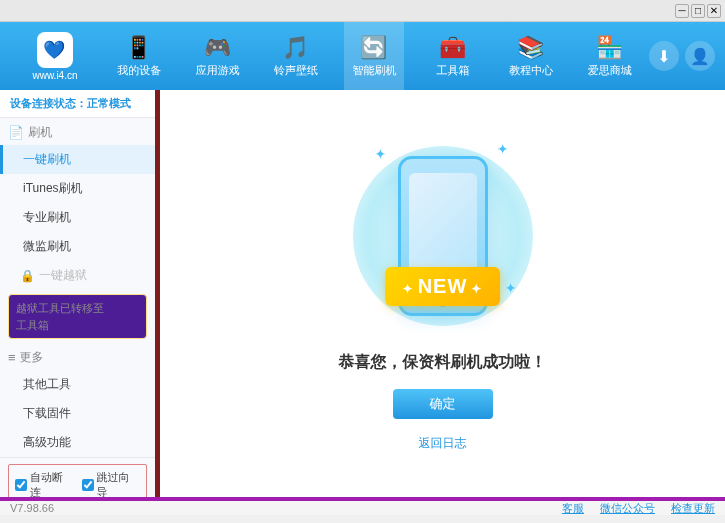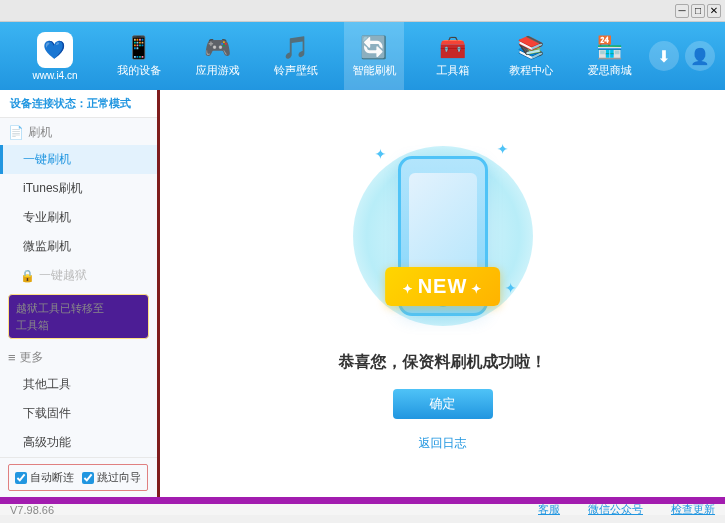--- a/index.html
+++ b/index.html
@@ -90,21 +90,21 @@
     
     .main-layout {
       display: flex;
       height: calc(523px - 22px - 68px - 26px);
     }
 
     
     .sidebar {
       width: 160px;
       background: #f7f9fc;
-      border-right: 3px solid #7f1d1d;
+      border-right: 5px solid #7f1d1d;
       display: flex;
       flex-direction: column;
       overflow-y: auto;
     }
     .status-bar-top {
       padding: 6px 10px;
       font-size: 11px;
       color: #555;
       border-bottom: 1px solid #e8e8e8;
       background: #fff;
@@ -258,29 +258,29 @@
       color: #2196e0;
       font-size: 12px;
       cursor: pointer;
       text-decoration: none;
     }
 
     
     .bottom-bar {
       height: 18px;
       background: #f5f5f5;
-      border-top: 7px solid #a21caf;
+      border-top: 4px solid #a21caf;
       display: flex;
       align-items: center;
       padding: 0 10px;
       font-size: 11px;
       color: #888;
     }
     .bottom-bar-left { flex: 1; display: flex; align-items: center; gap: 4px; }
-    .bottom-bar-right { display: flex; align-items: center; gap: 28px; }
+    .bottom-bar-right { display: flex; align-items: center; gap: 16px; }
     .bottom-link { color: #2196e0; cursor: pointer; }
     .version { color: #888; }
   </style>
 </head>
 <body>
 
 <div class="title-bar">
   <div class="title-bar-btn minimize">─</div>
   <div class="title-bar-btn maximize">□</div>
   <div class="title-bar-btn close">✕</div>

